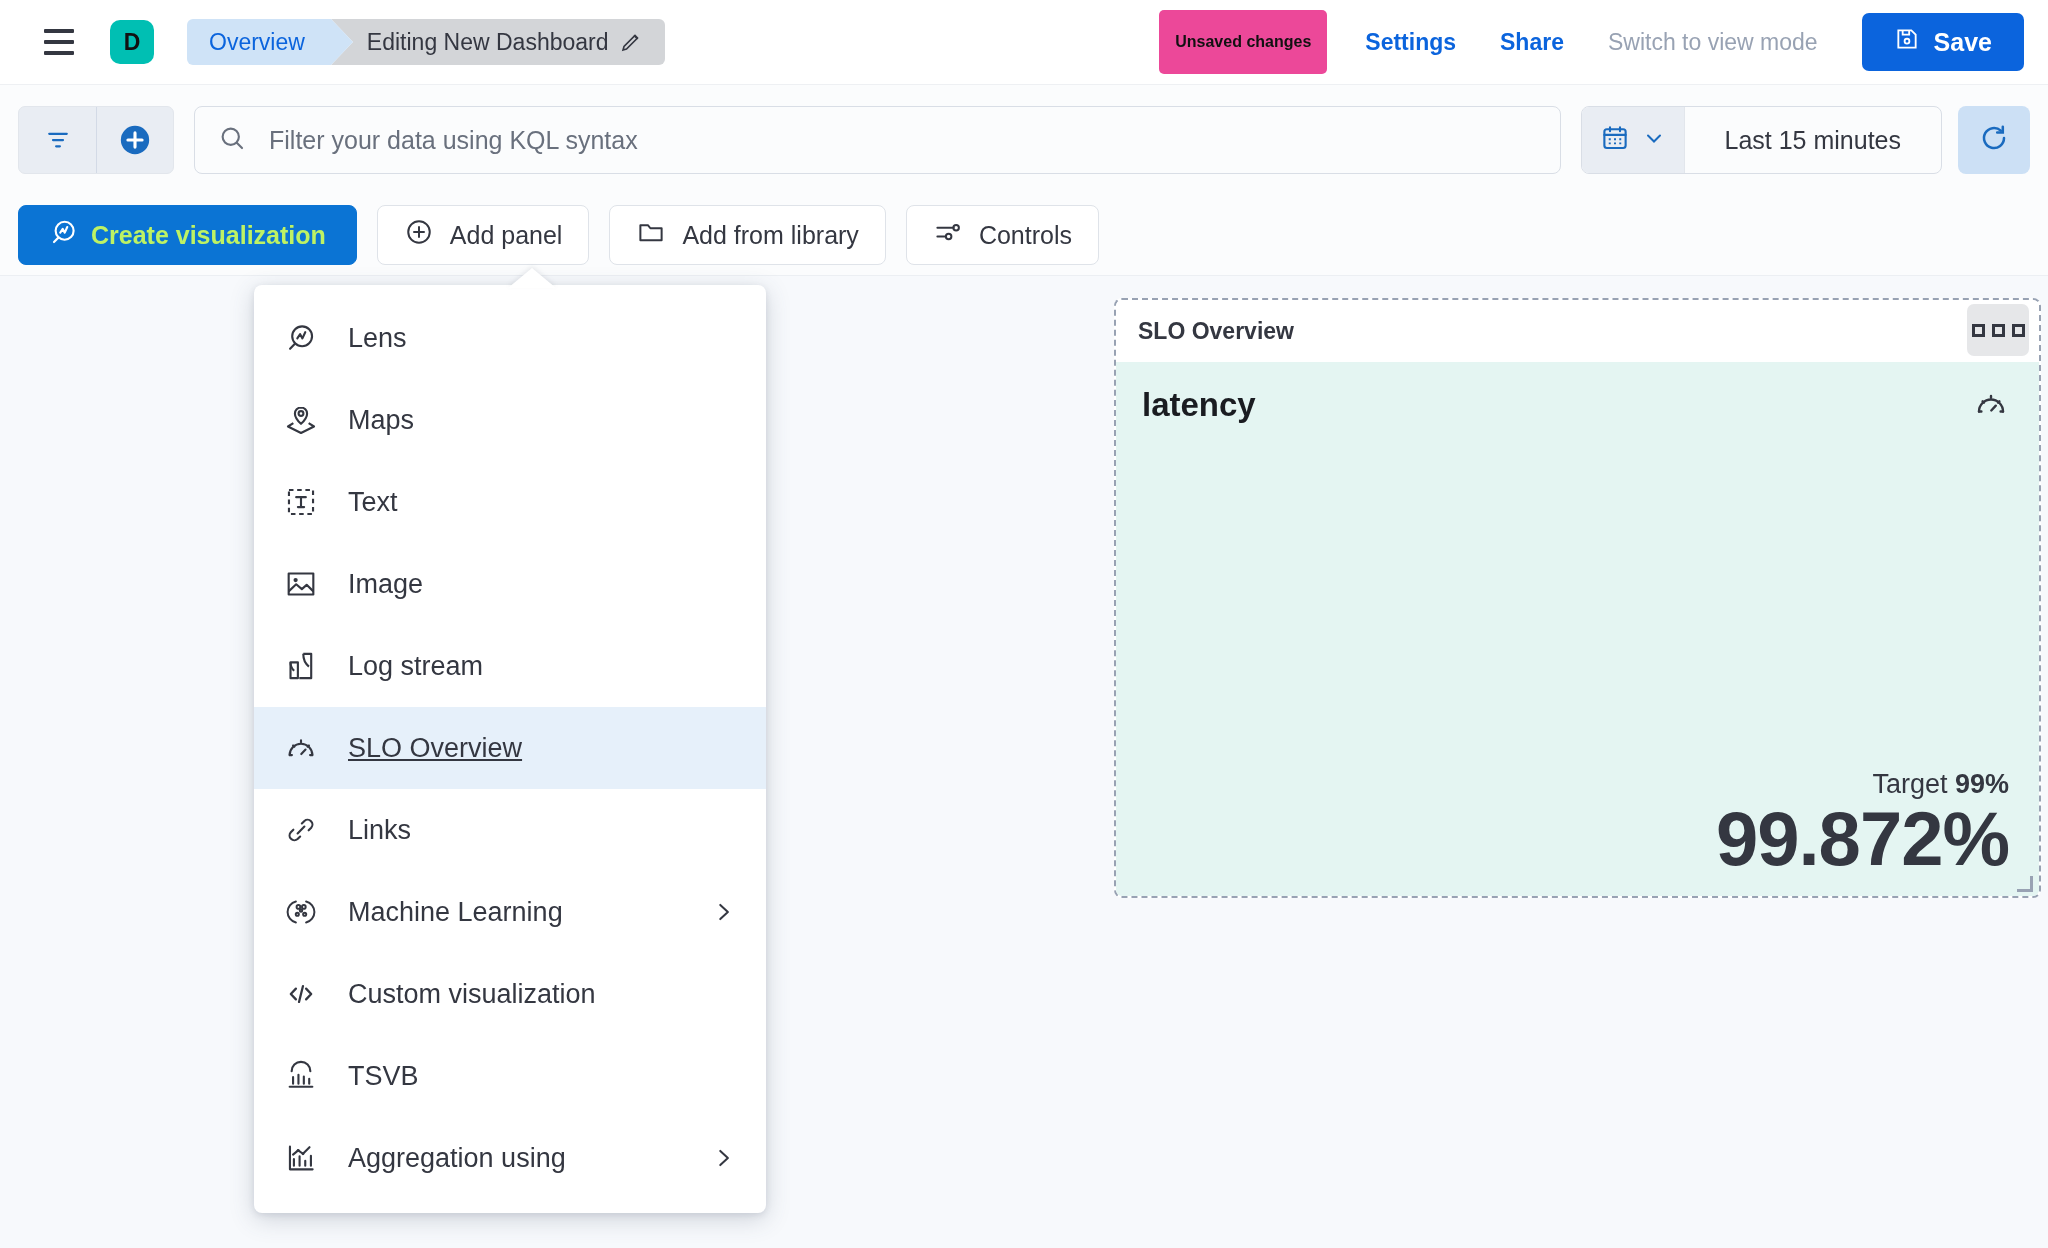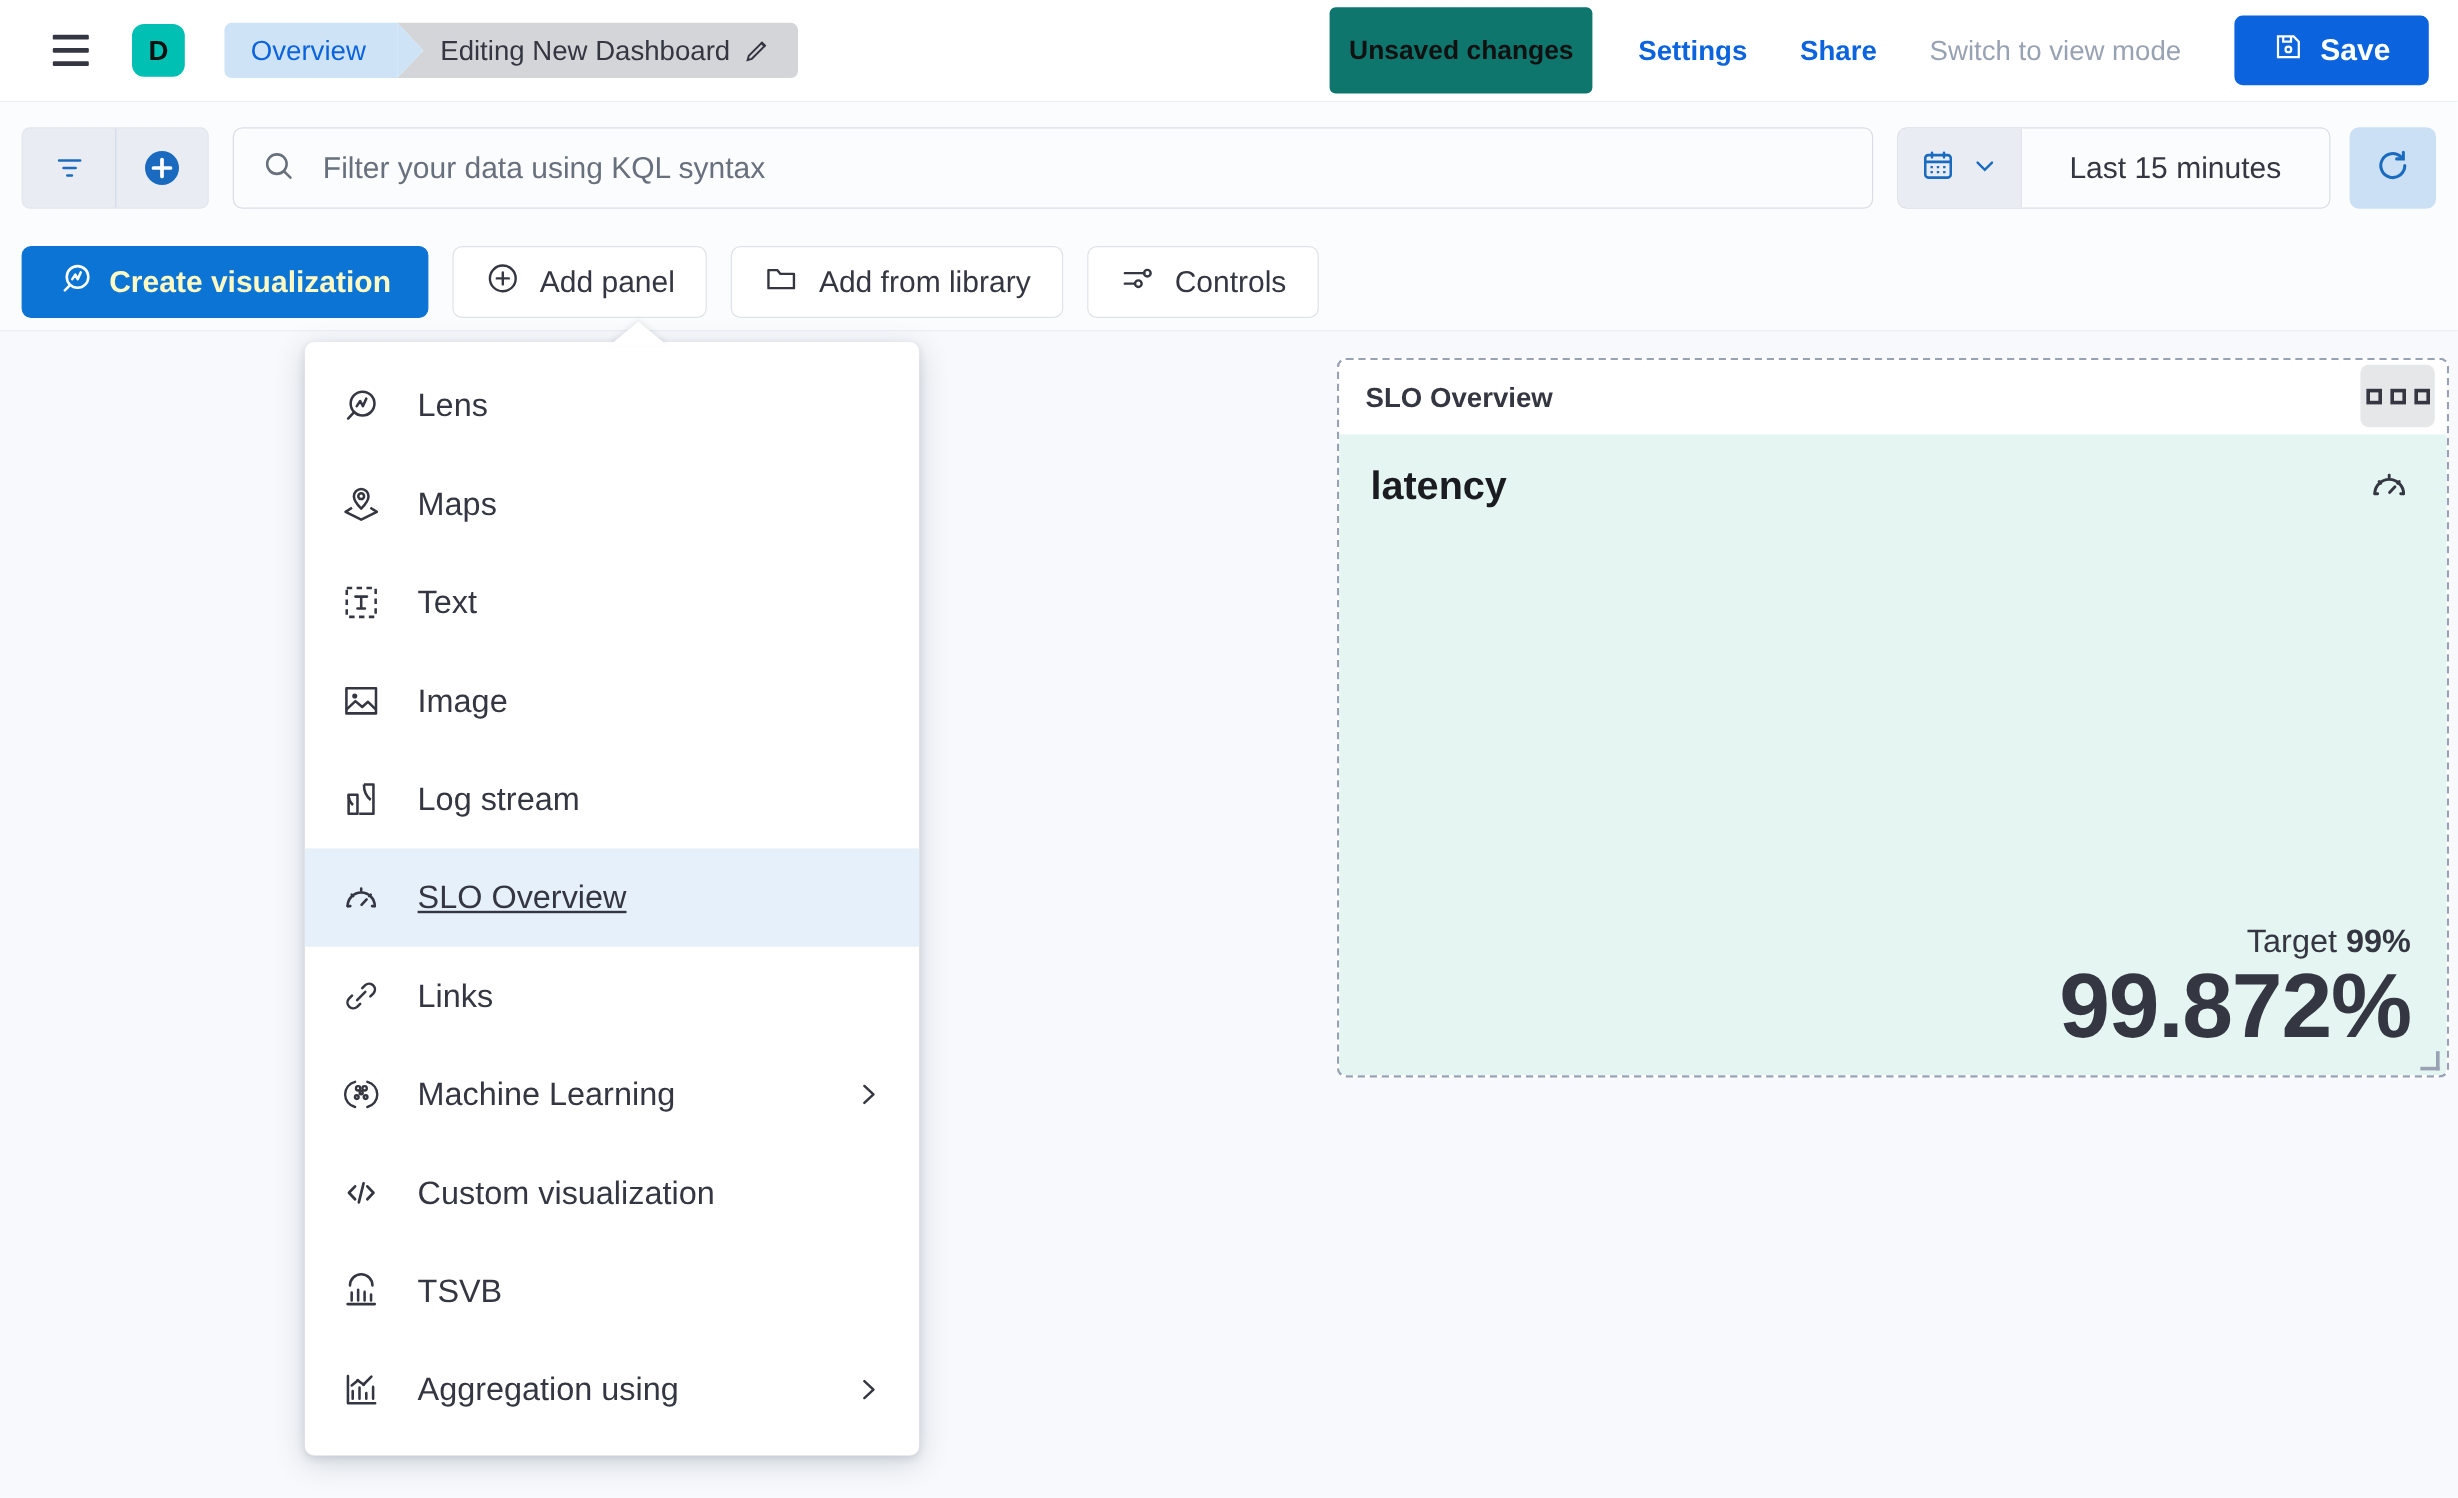--- a/index.html
+++ b/index.html
@@ -57,21 +57,21 @@
   .crumb-2::before {
     content: ""; position: absolute; left: 0; top: 0;
     width: 0; height: 0;
     border-top: 23px solid transparent; border-bottom: 23px solid transparent;
     border-left: 22px solid #ffffff; z-index: 1;
   }
   .pencil-ic { margin-left: 10px; display: inline-flex; }
 
   .hdr-right { margin-left: auto; display: flex; align-items: center; gap: 0; }
   .unsaved-badge {
-    background: #0f766e; color: #111; font-weight: 700; font-size: 22px;
+    background: #ec4899; color: #111; font-weight: 700; font-size: 16px;
     border-radius: 5px; padding: 23px 16px; margin-right: 38px; cursor: pointer;
   }
   .hdr-link {
     font-size: 23px; color: #0b64dd; font-weight: 700; cursor: pointer;
     margin-right: 44px;
   }
   .hdr-link.muted { color: #98a2b3; font-weight: 400; }
   .save-btn {
     background: #0b64dd; color: #fff; border-radius: 7px;
     height: 58px; display: flex; align-items: center; gap: 14px;
@@ -133,21 +133,21 @@
     width: 2048px; height: 80px;
     background: #fbfcfd;
     display: flex; align-items: center; padding: 0 18px; gap: 20px;
   }
   .tb-btn {
     height: 60px; display: flex; align-items: center; gap: 16px;
     padding: 0 26px; border-radius: 8px; font-size: 25px; cursor: pointer;
     background: #ffffff; border: 1px solid #dfe3e9; color: #343741;
   }
   .tb-btn.primary {
-    background: #0b74d4; border-color: #0b74d4; color: #fef9c3; font-weight: 700;
+    background: #0b74d4; border-color: #0b74d4; color: #bef264; font-weight: 700;
     padding: 0 30px;
     gap: 12px;
   }
 
   
   .canvas {
     position: absolute; top: 275px; left: 0;
     width: 2048px; height: 973px;
     background: #f7f9fc;
     border-top: 1px solid #eceff3;

